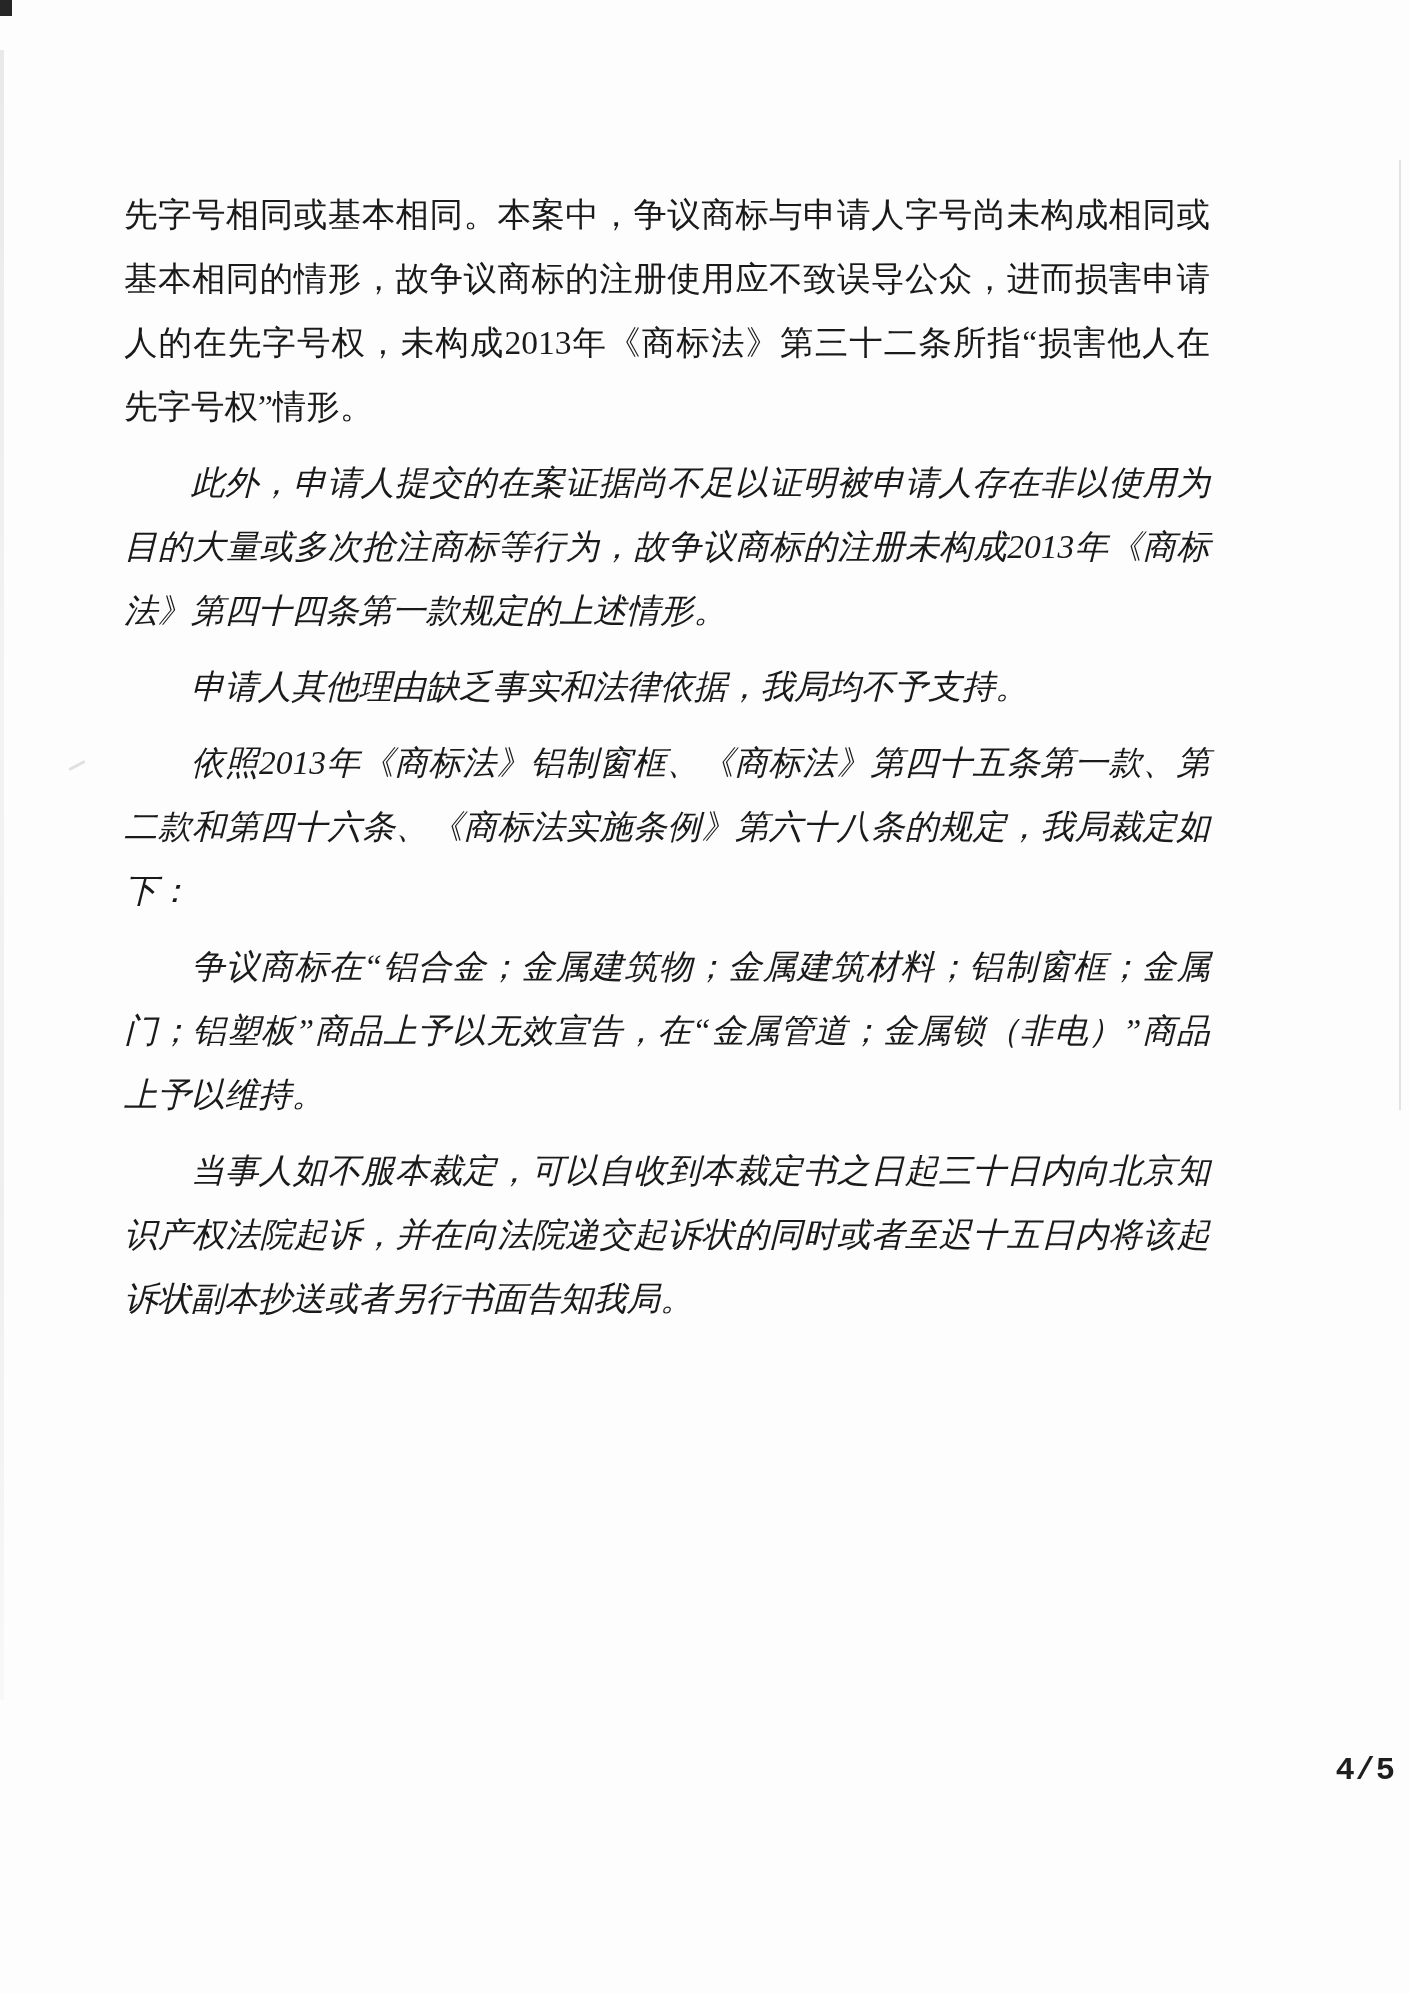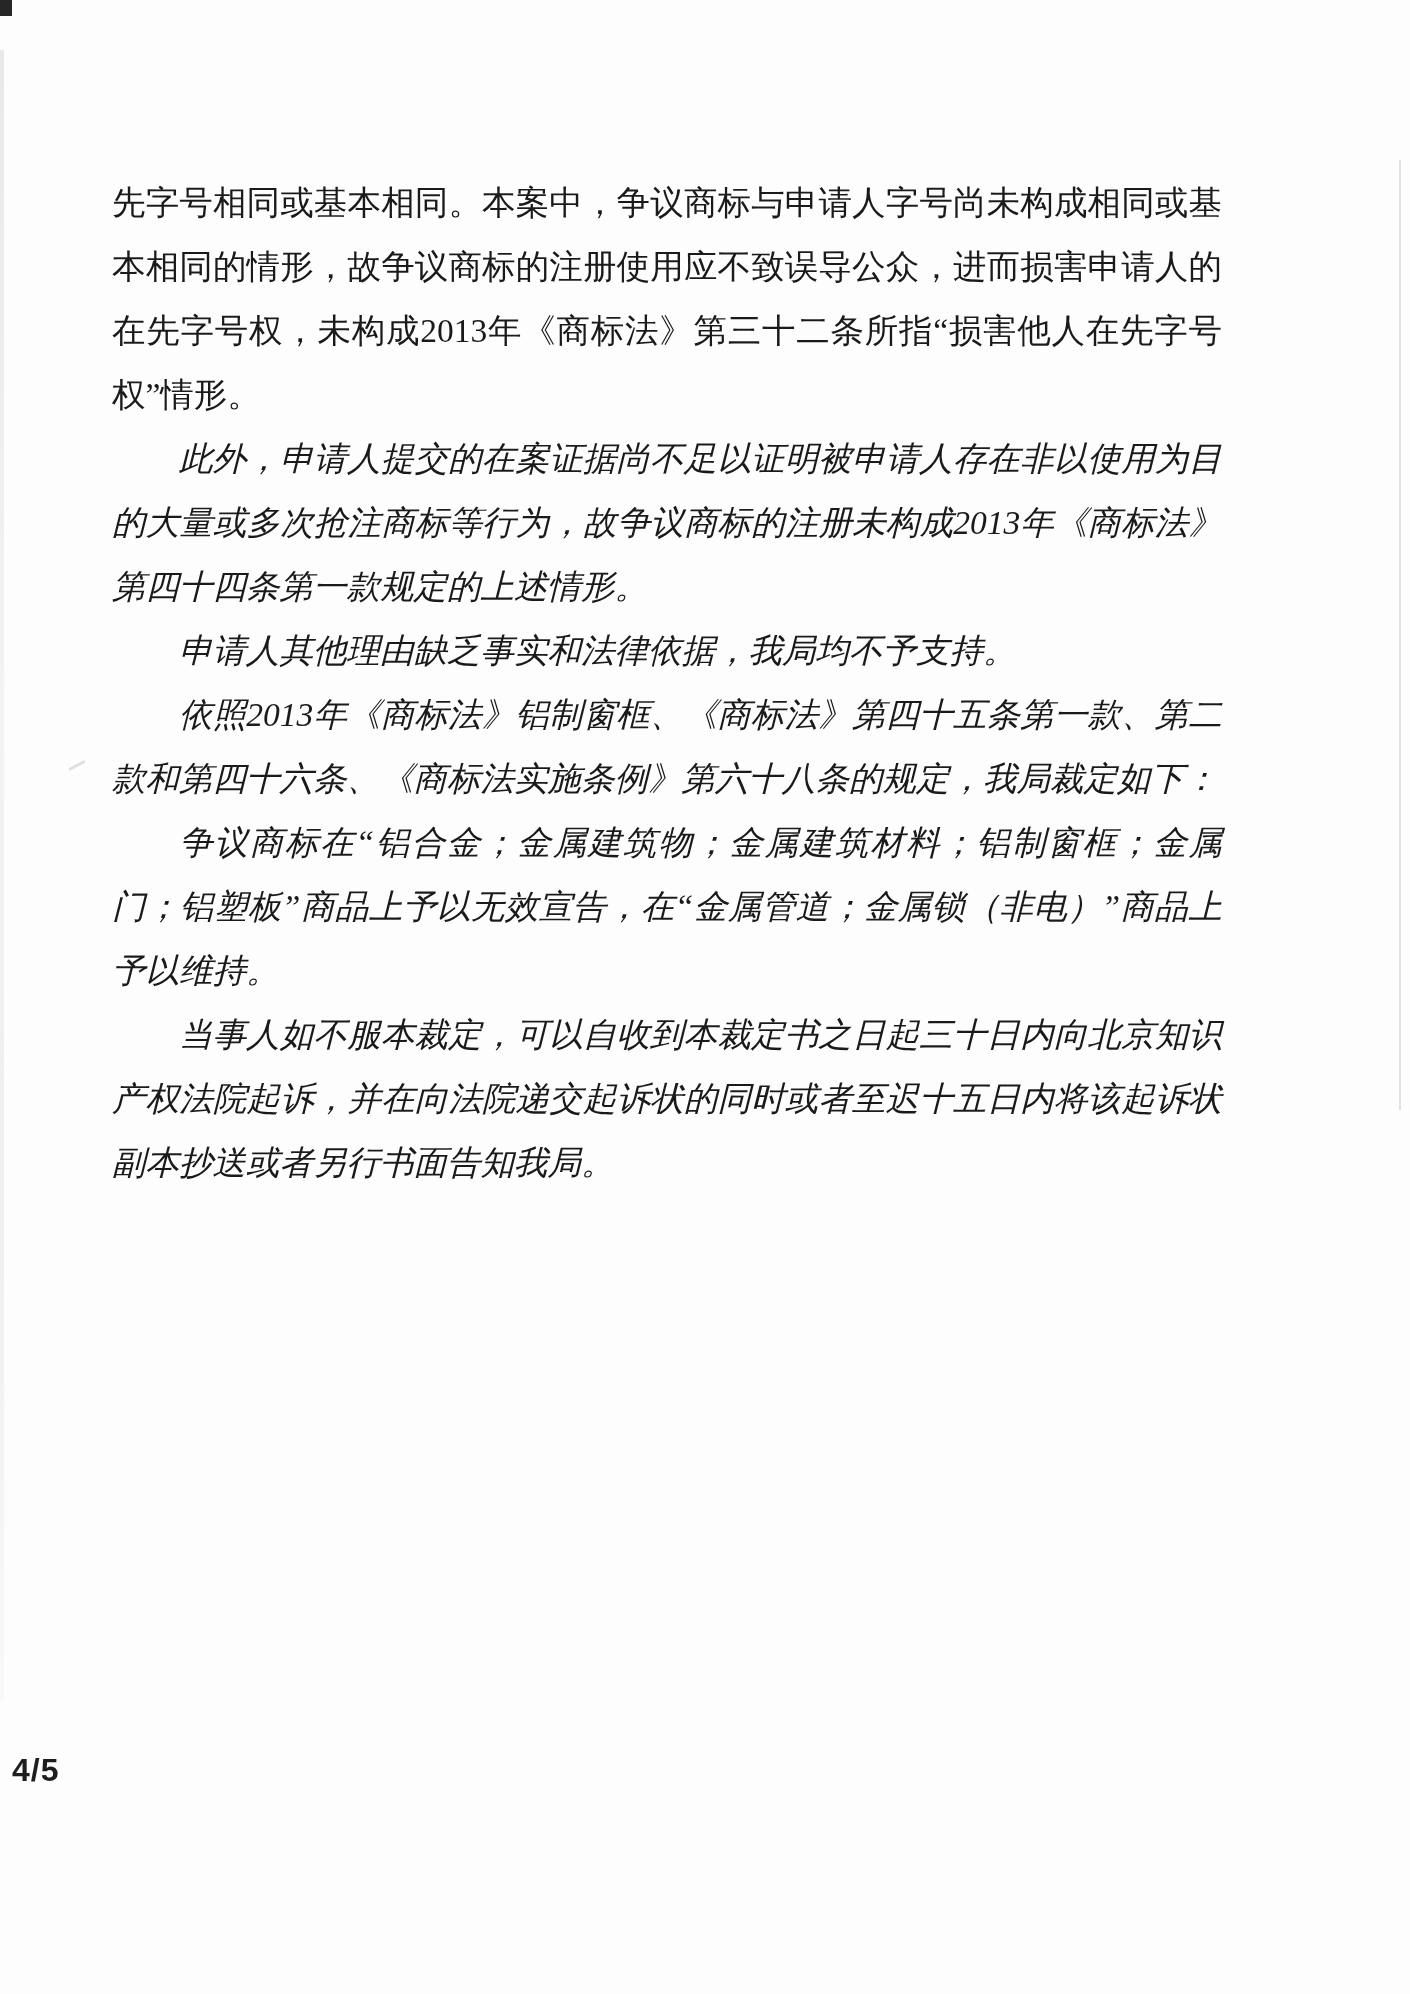--- a/index.html
+++ b/index.html
@@ -22,34 +22,34 @@
     top: 171px;
     width: 1110px;
     font-size: 33.5px;
     line-height: 64px;
     text-align: justify;
     text-justify: inter-ideograph;
     word-break: normal;
     overflow-wrap: break-word;
   }
   .para {
-    margin: 0;
+    margin: 12px;
     padding: 0;
   }
   .para.indent {
     text-indent: 2em;
     font-style: italic;
   }
   .page-number {
     position: absolute;
-    left: 12px;
+    left: 6px;
     top: 1752px;
     width: 1390px;
-    text-align: left;
-    font-family: Liberation Sans, sans-serif;
+    text-align: right;
+    font-family: Liberation Mono, monospace;
     font-weight: 600;
     font-size: 32px;
     color: #1e1e1e;
     letter-spacing: 1px;
   }
   
   .artifact-corner {
     position: absolute;
     left: 0;
     top: 0;

